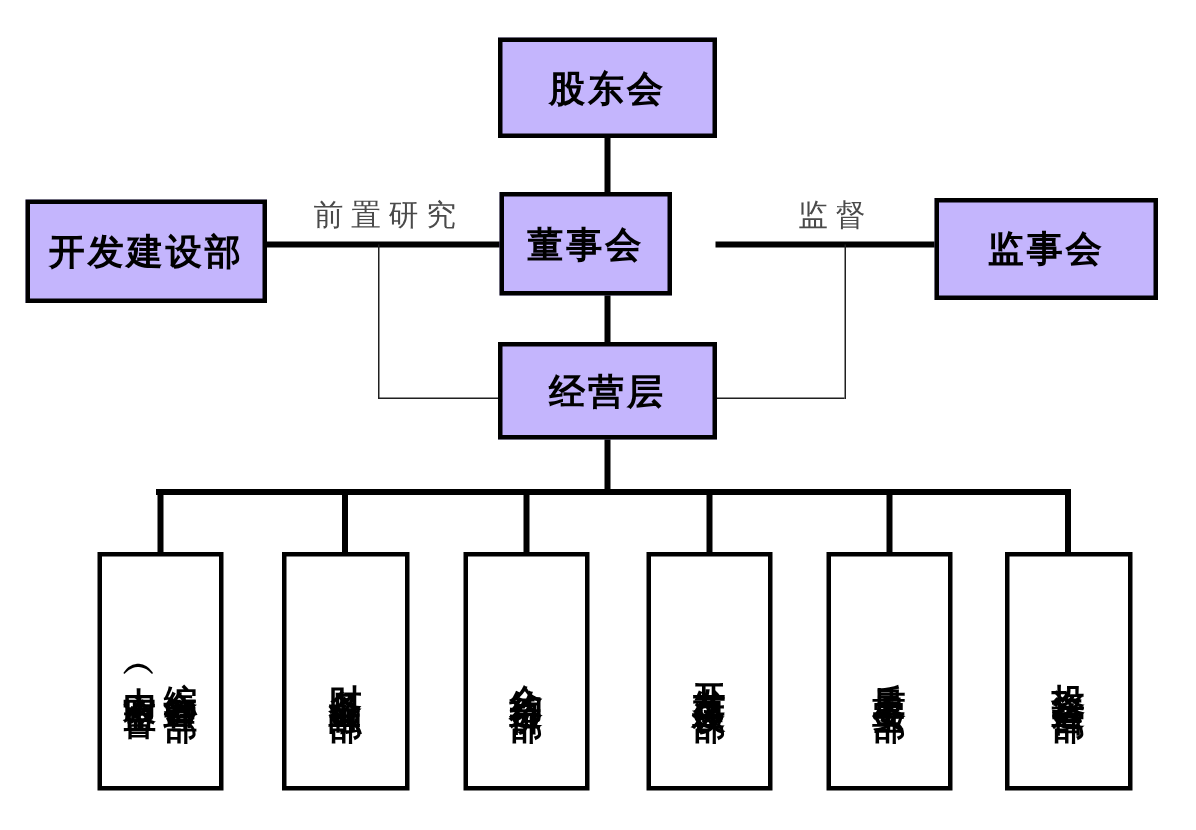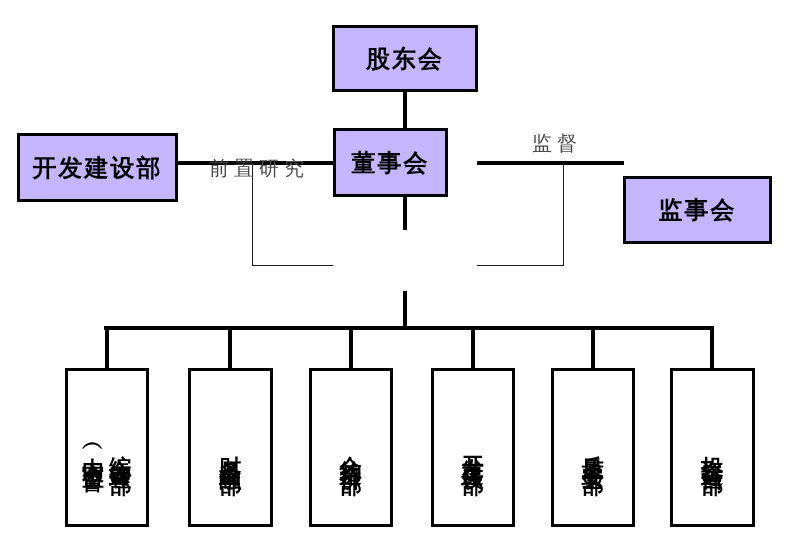--- a/index.html
+++ b/index.html
@@ -83,27 +83,28 @@
   <div class="line thin" style="left:477px; top:265px; width:86px; height:1px;"></div>
 
   <div class="line" style="left:104px; top:326px; width:610px; height:4px;"></div>
   <div class="line" style="left:105px; top:326px; width:4px; height:42px;"></div>
   <div class="line" style="left:228px; top:326px; width:4px; height:42px;"></div>
   <div class="line" style="left:349px; top:326px; width:4px; height:42px;"></div>
   <div class="line" style="left:471px; top:326px; width:4px; height:42px;"></div>
   <div class="line" style="left:591px; top:326px; width:4px; height:42px;"></div>
   <div class="line" style="left:710px; top:326px; width:4px; height:42px;"></div>
 
-  <div class="edge-label" style="left:209px; top:130px;margin-top:25px;">前置研究</div>
+  <div class="edge-label" style="left:209px; top:130px;">前置研究</div>
   <div class="edge-label" style="left:532px; top:130px;">监督</div>
 
   <div class="node" style="left:332px; top:25px; width:146px; height:67px;">股东会</div>
   <div class="node" style="left:17px; top:133px; width:161px; height:69px;">开发建设部</div>
   <div class="node" style="left:333px; top:128px; width:115px; height:69px;">董事会</div>
-  <div class="node" style="left:623px; top:132px; width:149px; height:68px;margin-top:44px;">监事会</div>
+  <div class="node" style="left:623px; top:132px; width:149px; height:68px;">监事会</div>
+  <div class="node" style="left:332px; top:228px; width:146px; height:65px;">经营层</div>
 
   <div class="dept" style="left:65px; top:368px; width:84px; height:159px;">
     <span class="vtext">综合管理部</span>
     <span class="vtext">（内审监督）</span>
   </div>
   <div class="dept" style="left:188px; top:368px; width:85px; height:159px;">
     <span class="vtext">财务金融部</span>
   </div>
   <div class="dept" style="left:309px; top:368px; width:84px; height:159px;">
     <span class="vtext">合约造价部</span>

